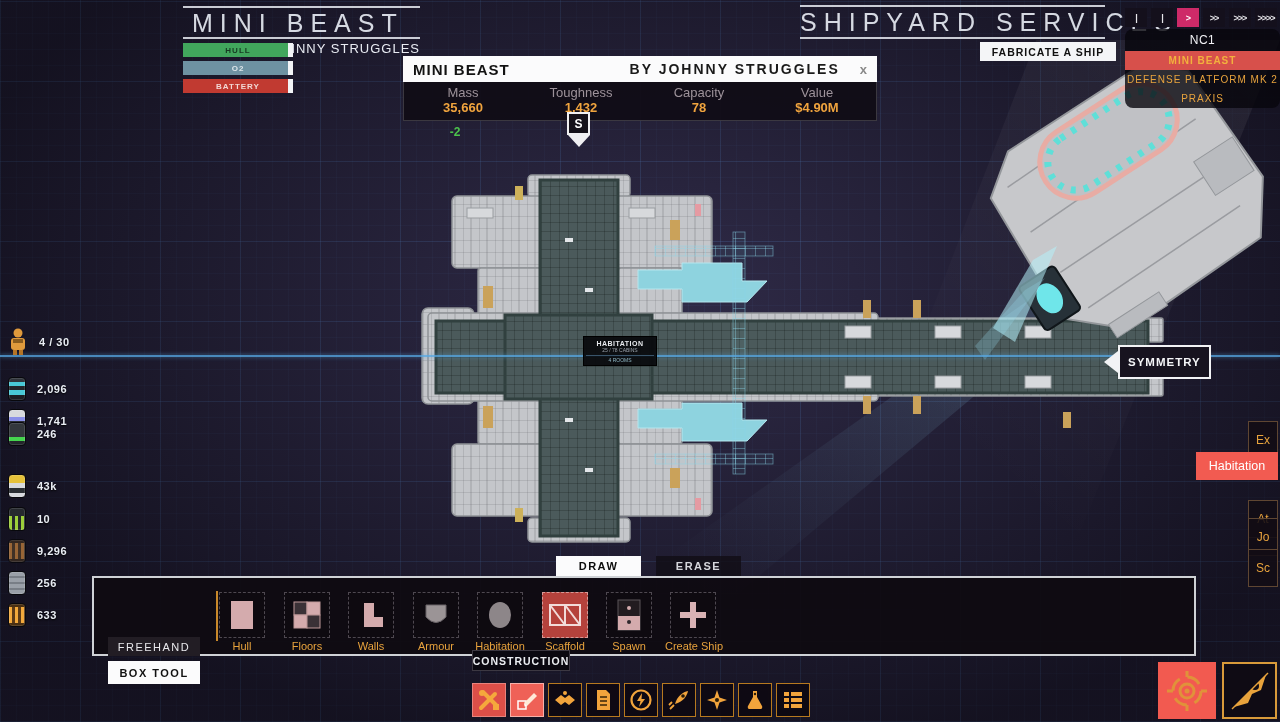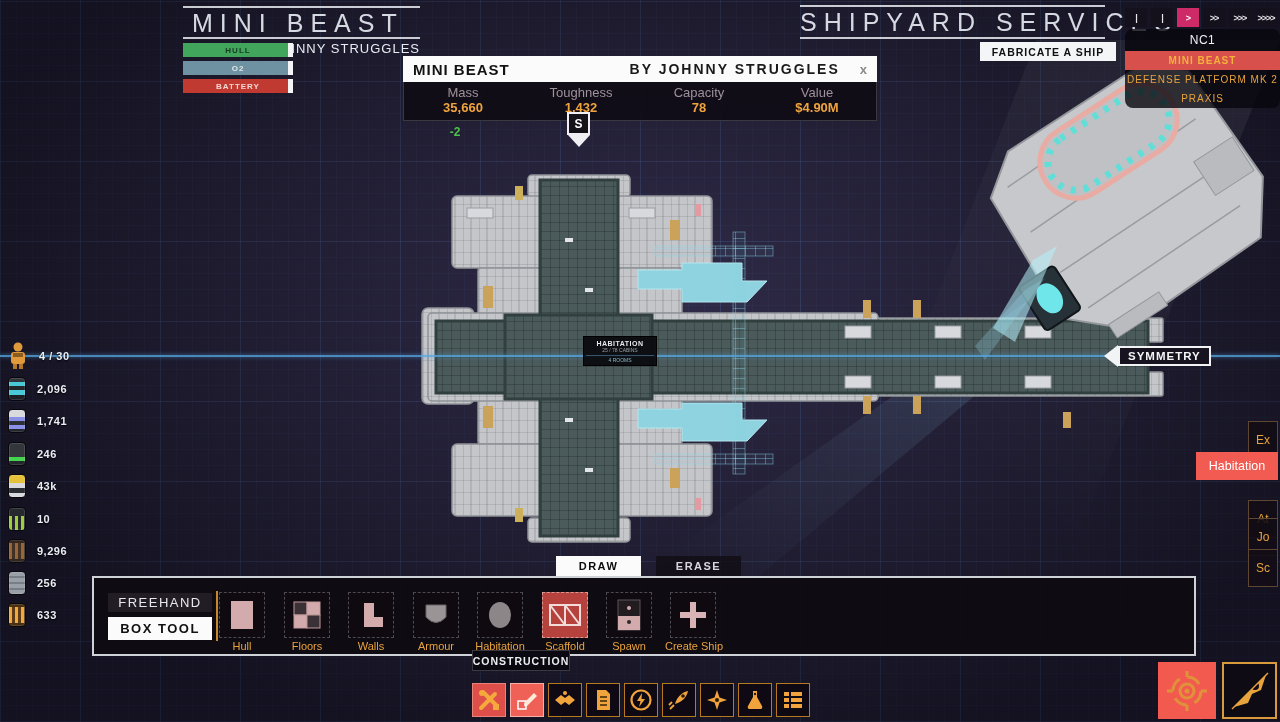--- a/index.html
+++ b/index.html
@@ -67,36 +67,36 @@
   .ri-crate{ background:repeating-linear-gradient(180deg,#9aa0a8 0 4px,#787e86 4px 6px); }
   .ri-rack2{ background:linear-gradient(180deg,#4a3012 0 12%, rgba(0,0,0,0) 12% 88%, #4a3012 88%), repeating-linear-gradient(90deg,#f2a93c 0 3px,#5a3a18 3px 6px); }
 
   
   .sym-line { position:absolute; left:0; top:355px; width:1280px; height:2px; background:rgba(86,168,228,0.78); box-shadow:0 0 4px rgba(86,168,228,0.6); }
   .hab-label { background:rgba(8,9,12,0.92); border:1px solid #000; text-align:center; padding:3px 2px 2px; width:74px; }
   .hab-title { color:#e8eaee; font-size:7px; font-weight:bold; letter-spacing:0.5px; }
   .hab-sub { color:#9aa2ac; font-size:5px; }
   .hab-sub2 { color:#8fb6c4; font-size:5px; border-top:1px solid #39546a; margin-top:2px; padding-top:1px; }
   .sym-label { background:#17131f; border:2px solid #f2f3f5; color:#f4f5f7; font-size:11.5px; font-weight:bold; letter-spacing:1px;
-               height:20px; padding:0 8px; display:flex; align-items:center; }
+               height:34px; padding:0 8px; display:flex; align-items:center; }
   .sym-arrow { width:0; height:0; border-top:11px solid transparent; border-bottom:11px solid transparent; border-right:14px solid #f2f3f5; }
 
   
   .cat-btn { position:absolute; background:rgba(18,12,20,0.88); border:1px solid #5f4632; color:#e8a33d;
              font-size:12px; display:flex; align-items:center; justify-content:center; width:30px; height:38px; left:1248px; }
   .cat-btn.wide { width:82px; height:28px; left:1196px; background:#f25b51; border:none; color:#fff; font-size:12.5px; }
 
   
   .tab { position:absolute; width:85px; height:20px; display:flex; align-items:center; justify-content:center;
          font-size:11px; font-weight:bold; letter-spacing:1.5px; }
   .tab.on { background:#fbfbfc; color:#0c0c0c; }
   .tab.off { background:rgba(18,14,22,0.85); color:#d6d6dc; }
   #toolbar { left:92px; top:576px; width:1104px; height:80px; background:rgba(15,11,17,0.94); border:2px solid #cfd2d6; }
-  .mode-btn { position:absolute; left:14px; width:104px; display:flex; align-items:center; justify-content:center;
-              font-size:13px; letter-spacing:1.5px; }
+  .mode-btn { position:absolute; left:14px; width:92px; display:flex; align-items:center; justify-content:center;
+              font-size:11px; letter-spacing:1.5px;margin-top:44px; }
   .tool-btn { position:absolute; top:14px; width:46px; height:46px; background:#0e0a10; outline:1px dashed #4e4850; outline-offset:-1px;
               display:flex; align-items:center; justify-content:center; }
   .tool-btn.sel { background:#b5423c; outline-color:#d89a96; }
   .tool-label { position:absolute; top:62px; width:70px; text-align:center; color:#e8a33d; font-size:11px; }
   .confirm { position:absolute; left:868px; top:14px; width:214px; height:50px; background:#fbfbfc; color:#0e0e0e;
              font-size:12px; font-weight:bold; letter-spacing:1.5px; display:flex; align-items:center; justify-content:center; }
   .tooltip { background:#0a0810; border:1px solid #3c3842; color:#eceef2; font-size:10.5px; font-weight:bold; letter-spacing:1px;
              display:flex; align-items:center; justify-content:center; }
 
   
@@ -294,39 +294,39 @@
     <div class="nav-btn">&gt;&gt;&gt;</div>
     <div class="nav-btn">&gt;&gt;&gt;&gt;</div>
   </div>
   <div class="abs fleet" style="left:1125px;top:29px;">
     <div class="fleet-item white">NC1</div>
     <div class="fleet-item selected">MINI BEAST</div>
     <div class="fleet-item">DEFENSE PLATFORM MK 2</div>
     <div class="fleet-item">PRAXIS</div>
   </div>
 
-  <div class="res-row" style="top:342px;">
+  <div class="res-row" style="top:328px;">
     <svg width="20" height="27">
         <circle cx="10" cy="5" r="4.5" fill="#e09a3c"></circle>
         <rect x="3" y="10" width="14" height="12" rx="3" fill="#e09a3c"></rect>
         <rect x="5" y="11" width="10" height="4" fill="#8a5c1e"></rect>
         <rect x="5" y="22" width="4" height="5" fill="#b57426"></rect>
         <rect x="11" y="22" width="4" height="5" fill="#b57426"></rect>
       </svg>
     <span class="res-val">4 / 30</span>
   </div>
   <div class="res-row" style="top:377px;">
     <div class="res-icon ri-o2"></div>
     <span class="res-val">2,096</span>
   </div>
   <div class="res-row" style="top:409px;">
     <div class="res-icon ri-fuel"></div>
     <span class="res-val">1,741</span>
   </div>
-  <div class="res-row" style="top:442px;">
+  <div class="res-row" style="top:422px;">
     <div class="res-icon ri-batt"></div>
     <span class="res-val">246</span>
   </div>
   <div class="res-row" style="top:474px;">
     <div class="res-icon ri-drum"></div>
     <span class="res-val">43k</span>
   </div>
   <div class="res-row" style="top:507px;">
     <div class="res-icon ri-cell"></div>
     <span class="res-val">10</span>

